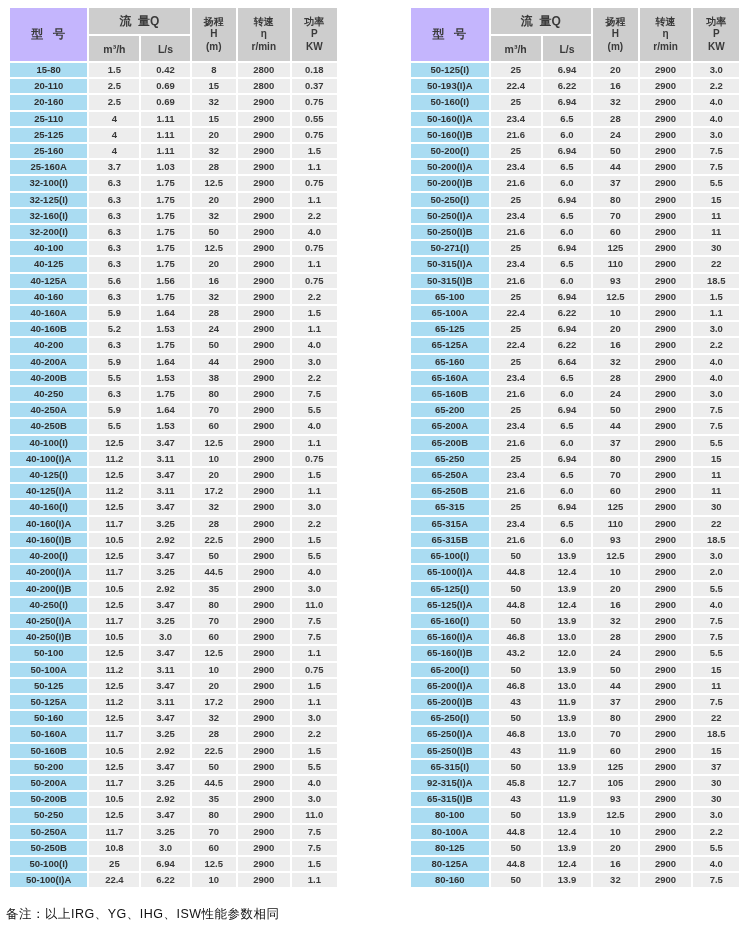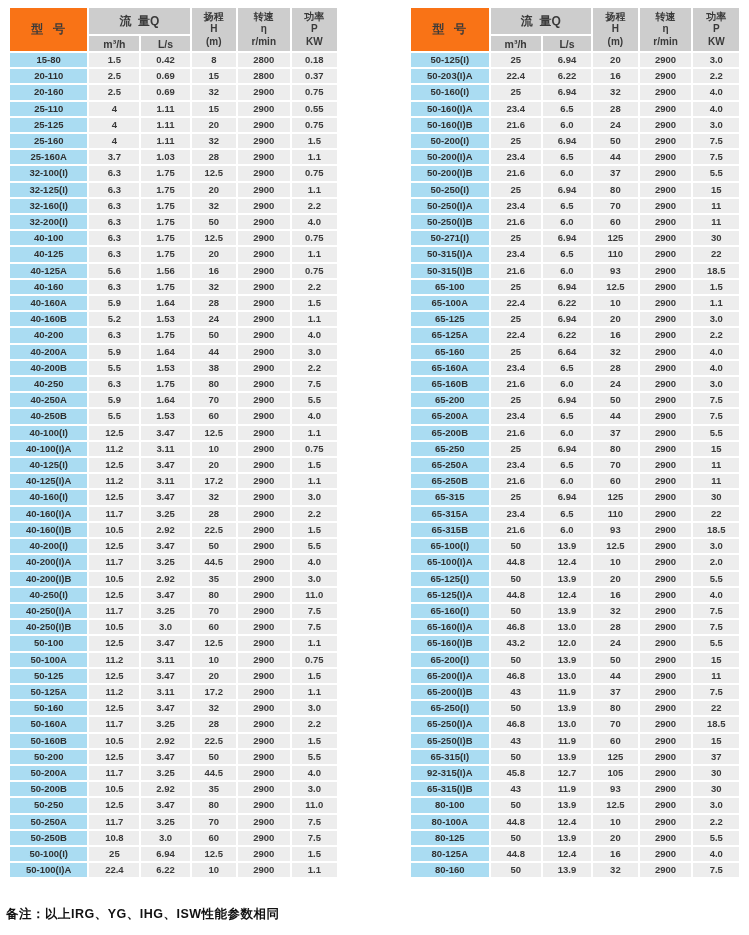--- a/index.html
+++ b/index.html
@@ -15,37 +15,37 @@
   table.spec {
     border-collapse:separate; border-spacing:2px;
     width:100%; table-layout:fixed;
   }
   table.spec th, table.spec td {
     padding:0; text-align:center; vertical-align:middle;
     font-weight:bold; color:#3a3a3a; overflow:hidden;
   }
   
   th.h-model {
-    background:#f97316; color:#2e2e2e; font-size:12px; letter-spacing:1px;
+    background:#c4b5fd; color:#2e2e2e; font-size:12px; letter-spacing:1px;
     white-space:pre;
   }
   th.h-gray { background:#cdcdcd; color:#2e2e2e; }
   th.h-group { font-size:12px; height:26px; white-space:pre; }
-  th.h-sub   { font-size:10.5px; height:15px; }
+  th.h-sub   { font-size:10.5px; height:25px; }
   th.h-span3 { font-size:10px; line-height:1.22; white-space:pre-line; }
   
   table.spec td {
     background:#ededed; font-size:9.5px; height:14.2px; line-height:14.2px;
   }
   table.spec td.model {
     background:#aadcf2; font-size:9.5px; color:#303030;
   }
   .note {
     position:absolute; left:6px; top:906px;
-    font-size:12.5px; font-weight:bold; color:#111111; letter-spacing:0.5px;
+    font-size:12.5px; font-weight:normal; color:#111111; letter-spacing:0.5px;
   }
 </style>
 </head>
 <body>
 
 <div class="spec-table-wrap wrap-left">
   <table class="spec">
     <colgroup>
       <col style="width:24.4%">
         <col style="width:15.8%">
@@ -518,21 +518,21 @@
     <tbody>
         <tr>
           <td class="model">50-125(I)</td>
           <td>25</td>
           <td>6.94</td>
           <td>20</td>
           <td>2900</td>
           <td>3.0</td>
         </tr>
         <tr>
-          <td class="model">50-203(I)A</td>
+          <td class="model">50-193(I)A</td>
           <td>22.4</td>
           <td>6.22</td>
           <td>16</td>
           <td>2900</td>
           <td>2.2</td>
         </tr>
         <tr>
           <td class="model">50-160(I)</td>
           <td>25</td>
           <td>6.94</td>

